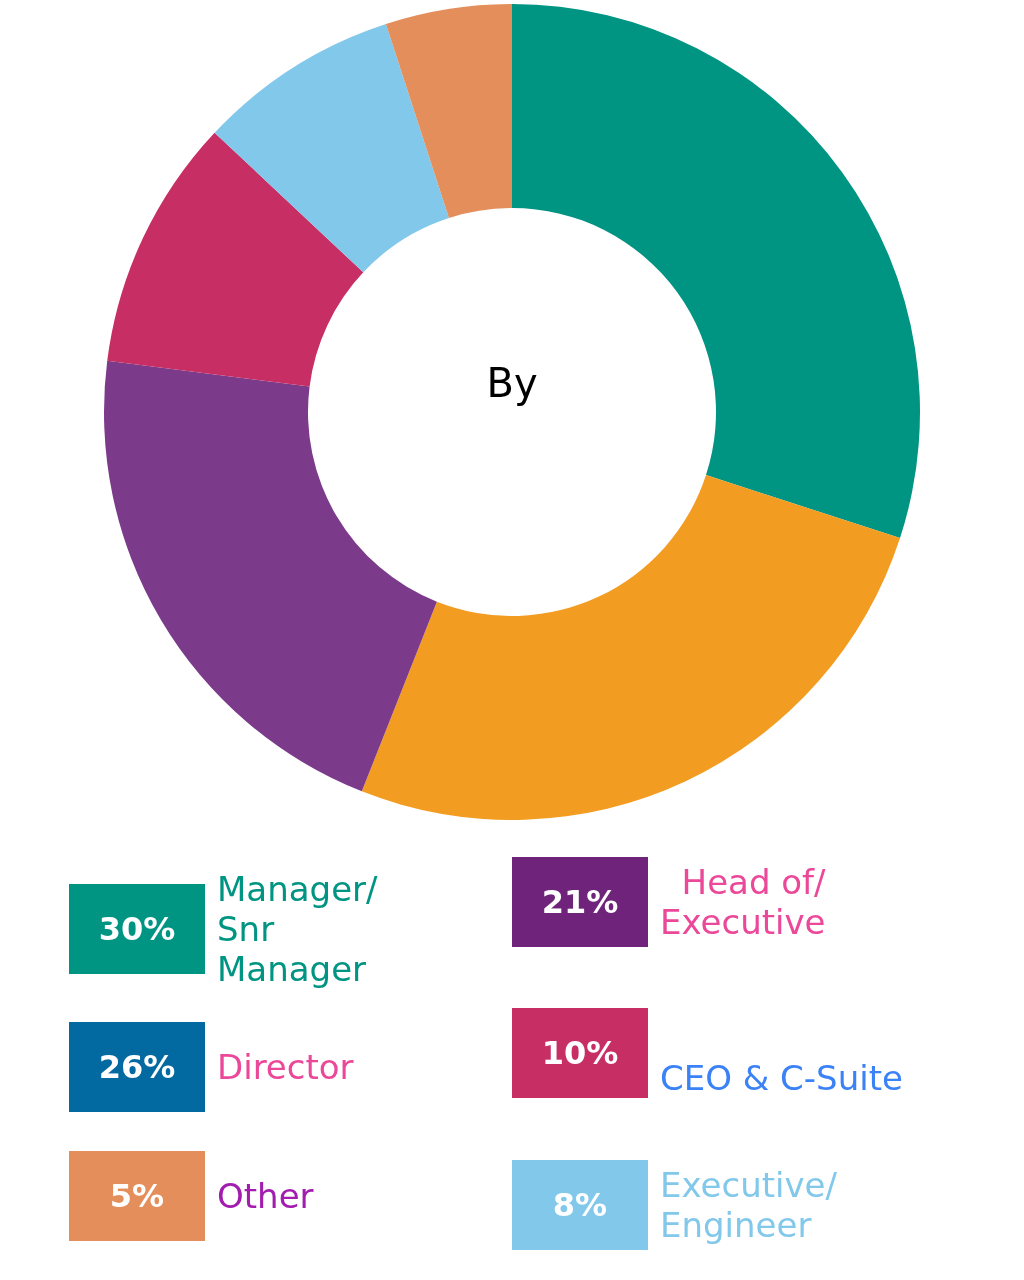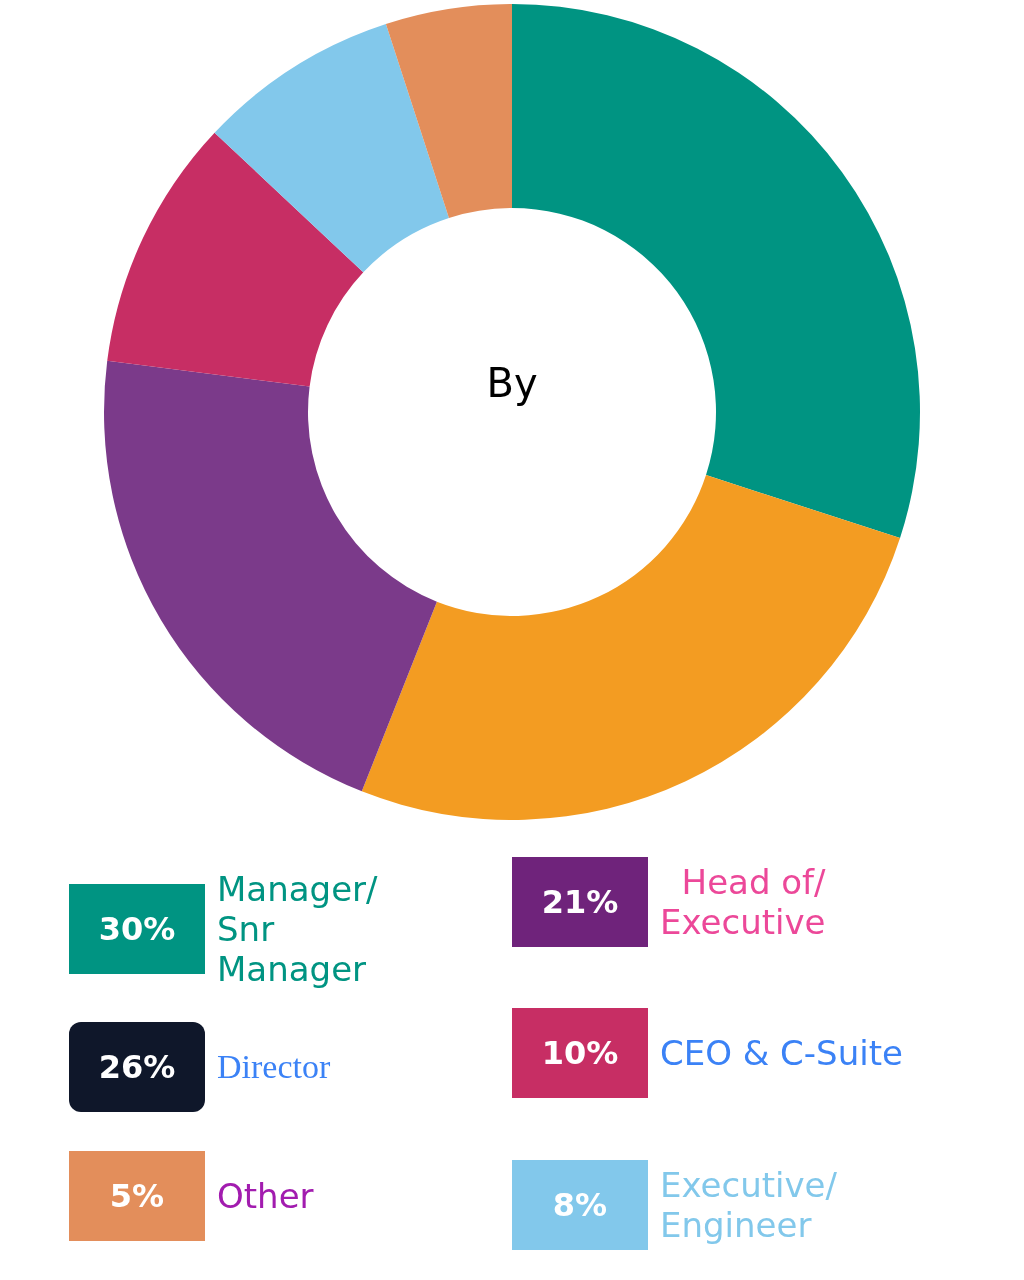--- a/index.html
+++ b/index.html
@@ -26,34 +26,34 @@
   <div>By</div>
 </div>
 
 <div class="legend-item" style="left:69px; top:869px;">
   <div class="legend-box" style="background:#009482;">30%</div>
   <div class="legend-label" style="color:#009482;">Manager/
 Snr
 Manager</div>
 </div>
 <div class="legend-item" style="left:69px; top:1022px;">
-  <div class="legend-box" style="background:#0f172a;border-radius:12px;">26%</div>
-  <div class="legend-label" style="color:#3b82f6;font-family:Liberation Serif, serif;">Director</div>
+  <div class="legend-box" style="background:#0369a1;">26%</div>
+  <div class="legend-label" style="color:#ec4899;">Director</div>
 </div>
 <div class="legend-item" style="left:69px; top:1151px;">
   <div class="legend-box" style="background:#E38E5B;">5%</div>
   <div class="legend-label" style="color:#a21caf;">Other</div>
 </div>
 
 <div class="legend-item" style="left:512px; top:857px;text-align:right;">
   <div class="legend-box" style="background:#6F237B;">21%</div>
   <div class="legend-label" style="color:#ec4899;">Head of/
 Executive</div>
 </div>
-<div class="legend-item" style="left:512px; top:1008px;">
+<div class="legend-item" style="left:512px; top:1008px;align-items:flex-end;">
   <div class="legend-box" style="background:#C72E64;">10%</div>
   <div class="legend-label" style="color:#3b82f6;">CEO &amp; C-Suite</div>
 </div>
 <div class="legend-item" style="left:512px; top:1160px;">
   <div class="legend-box" style="background:#82C8EB;">8%</div>
   <div class="legend-label" style="color:#82C8EB;">Executive/
 Engineer</div>
 </div>
 
 </body></html>

